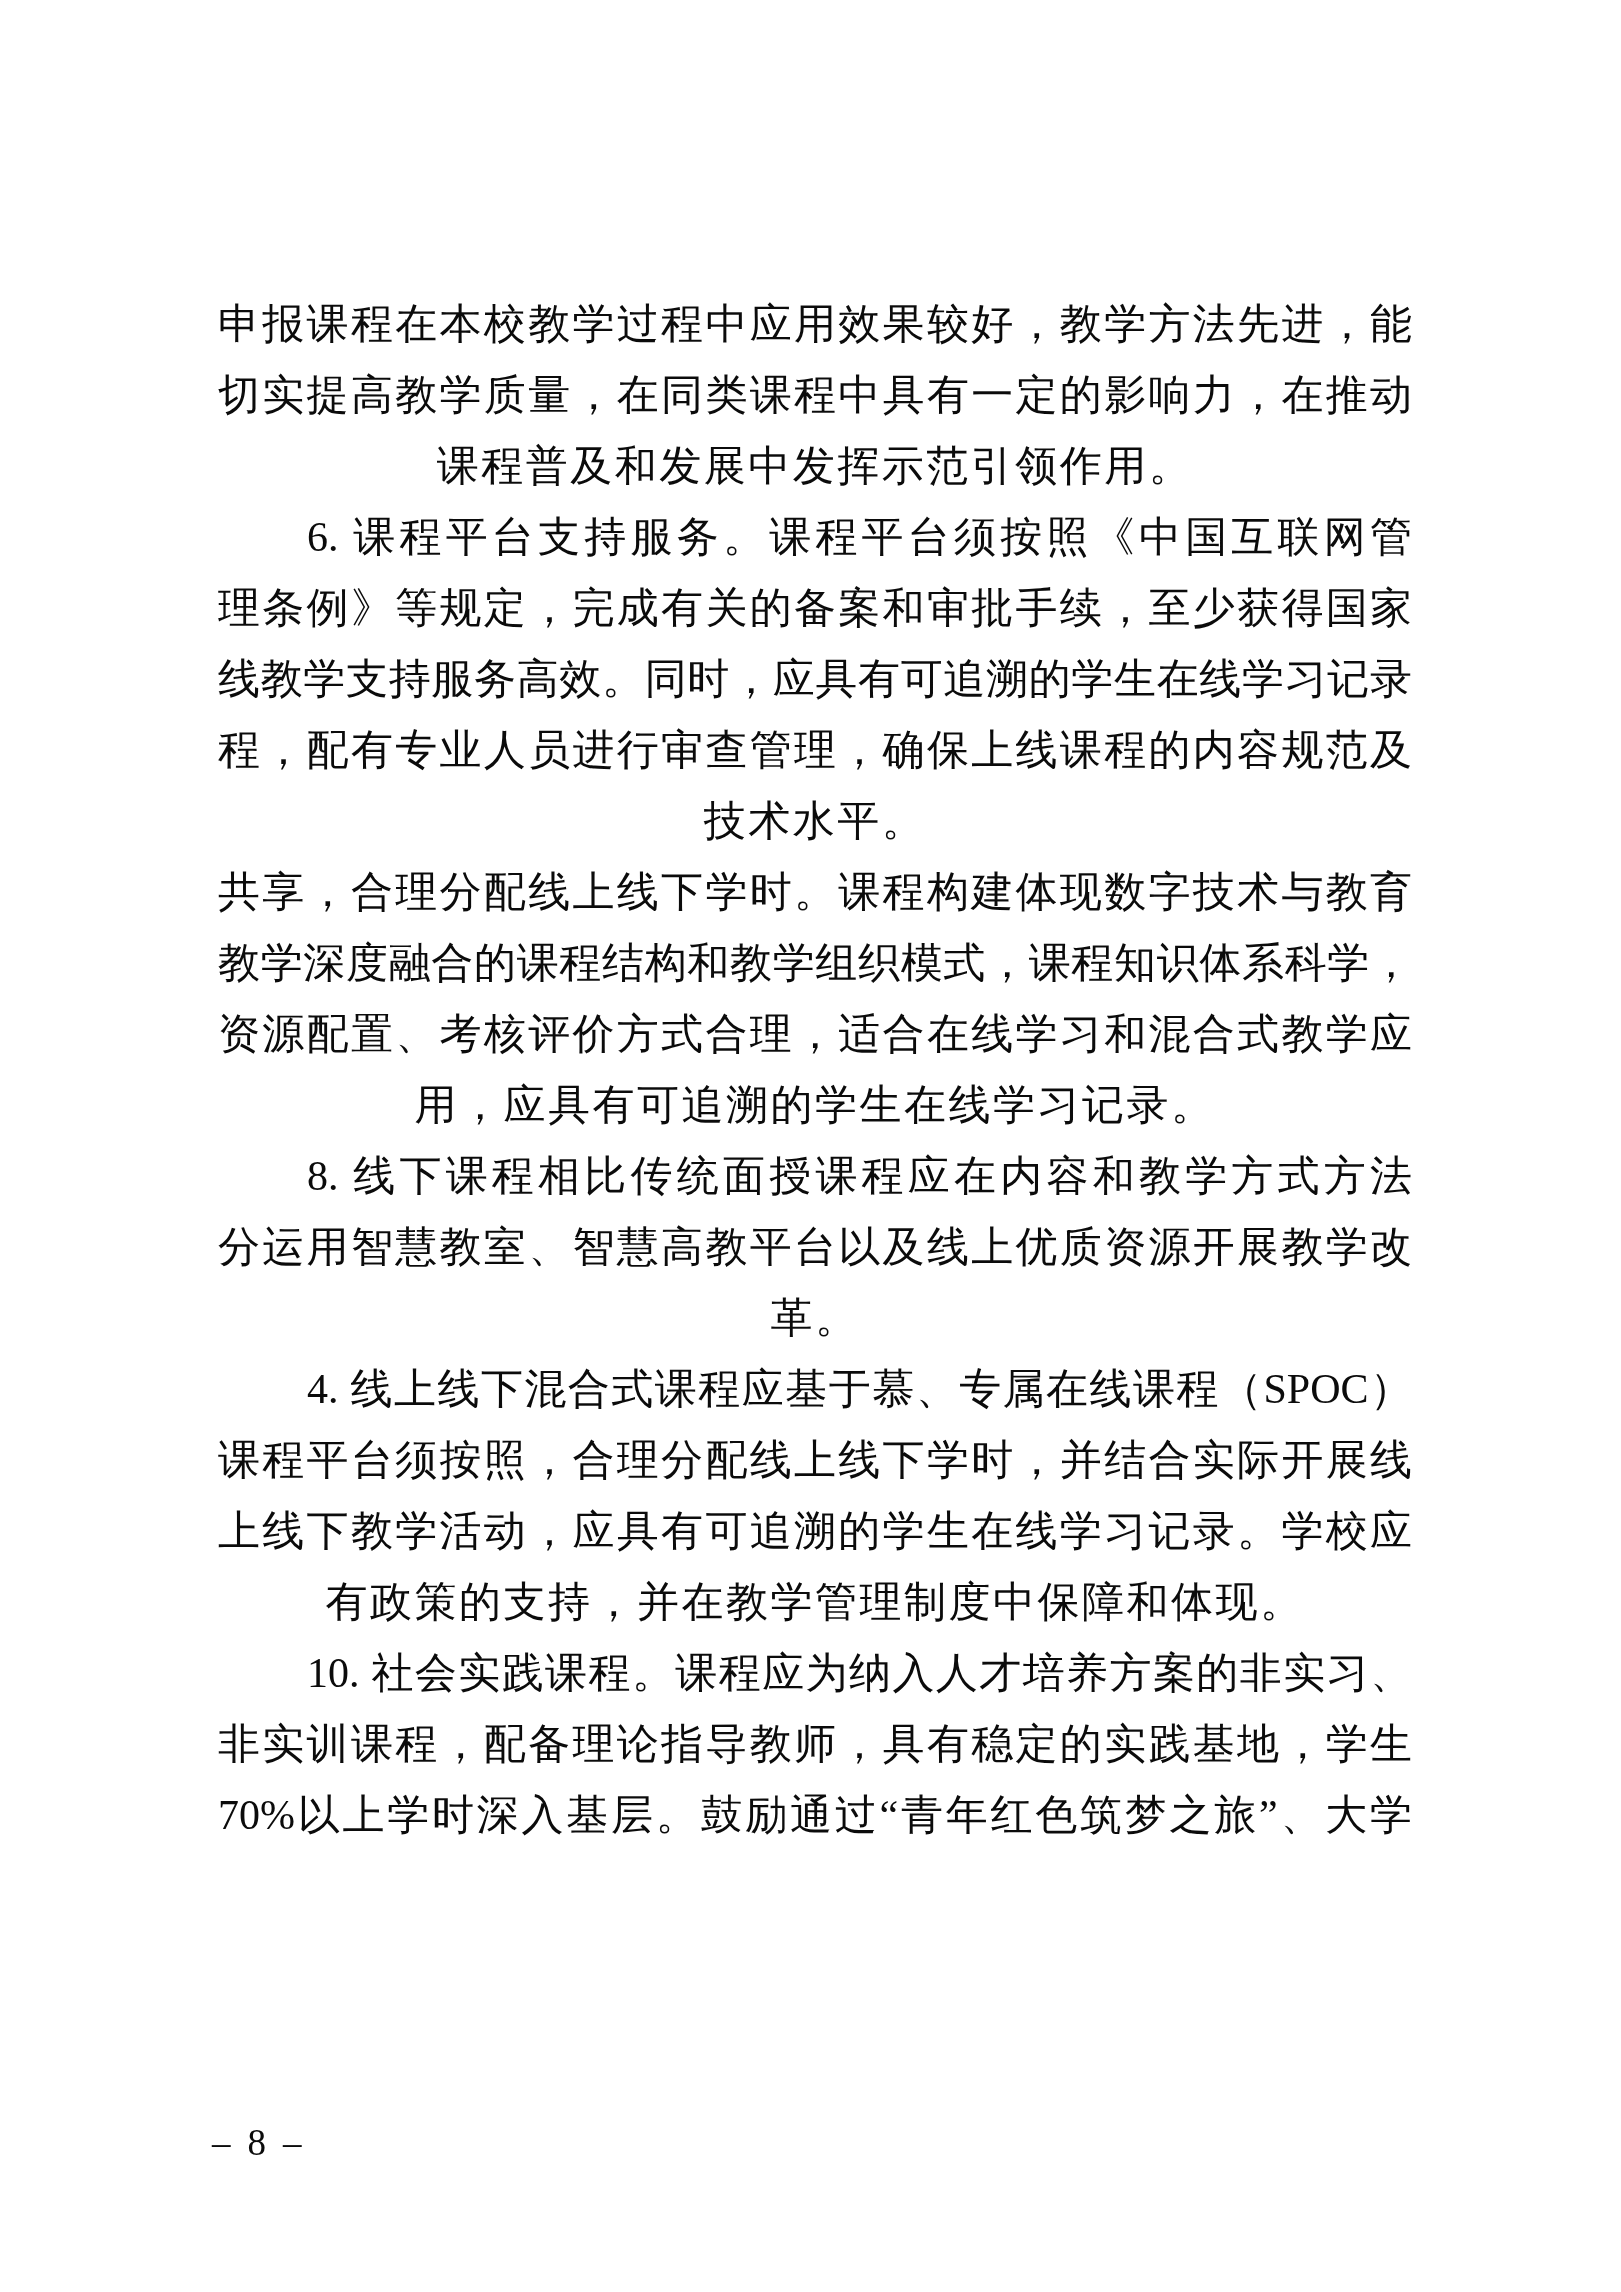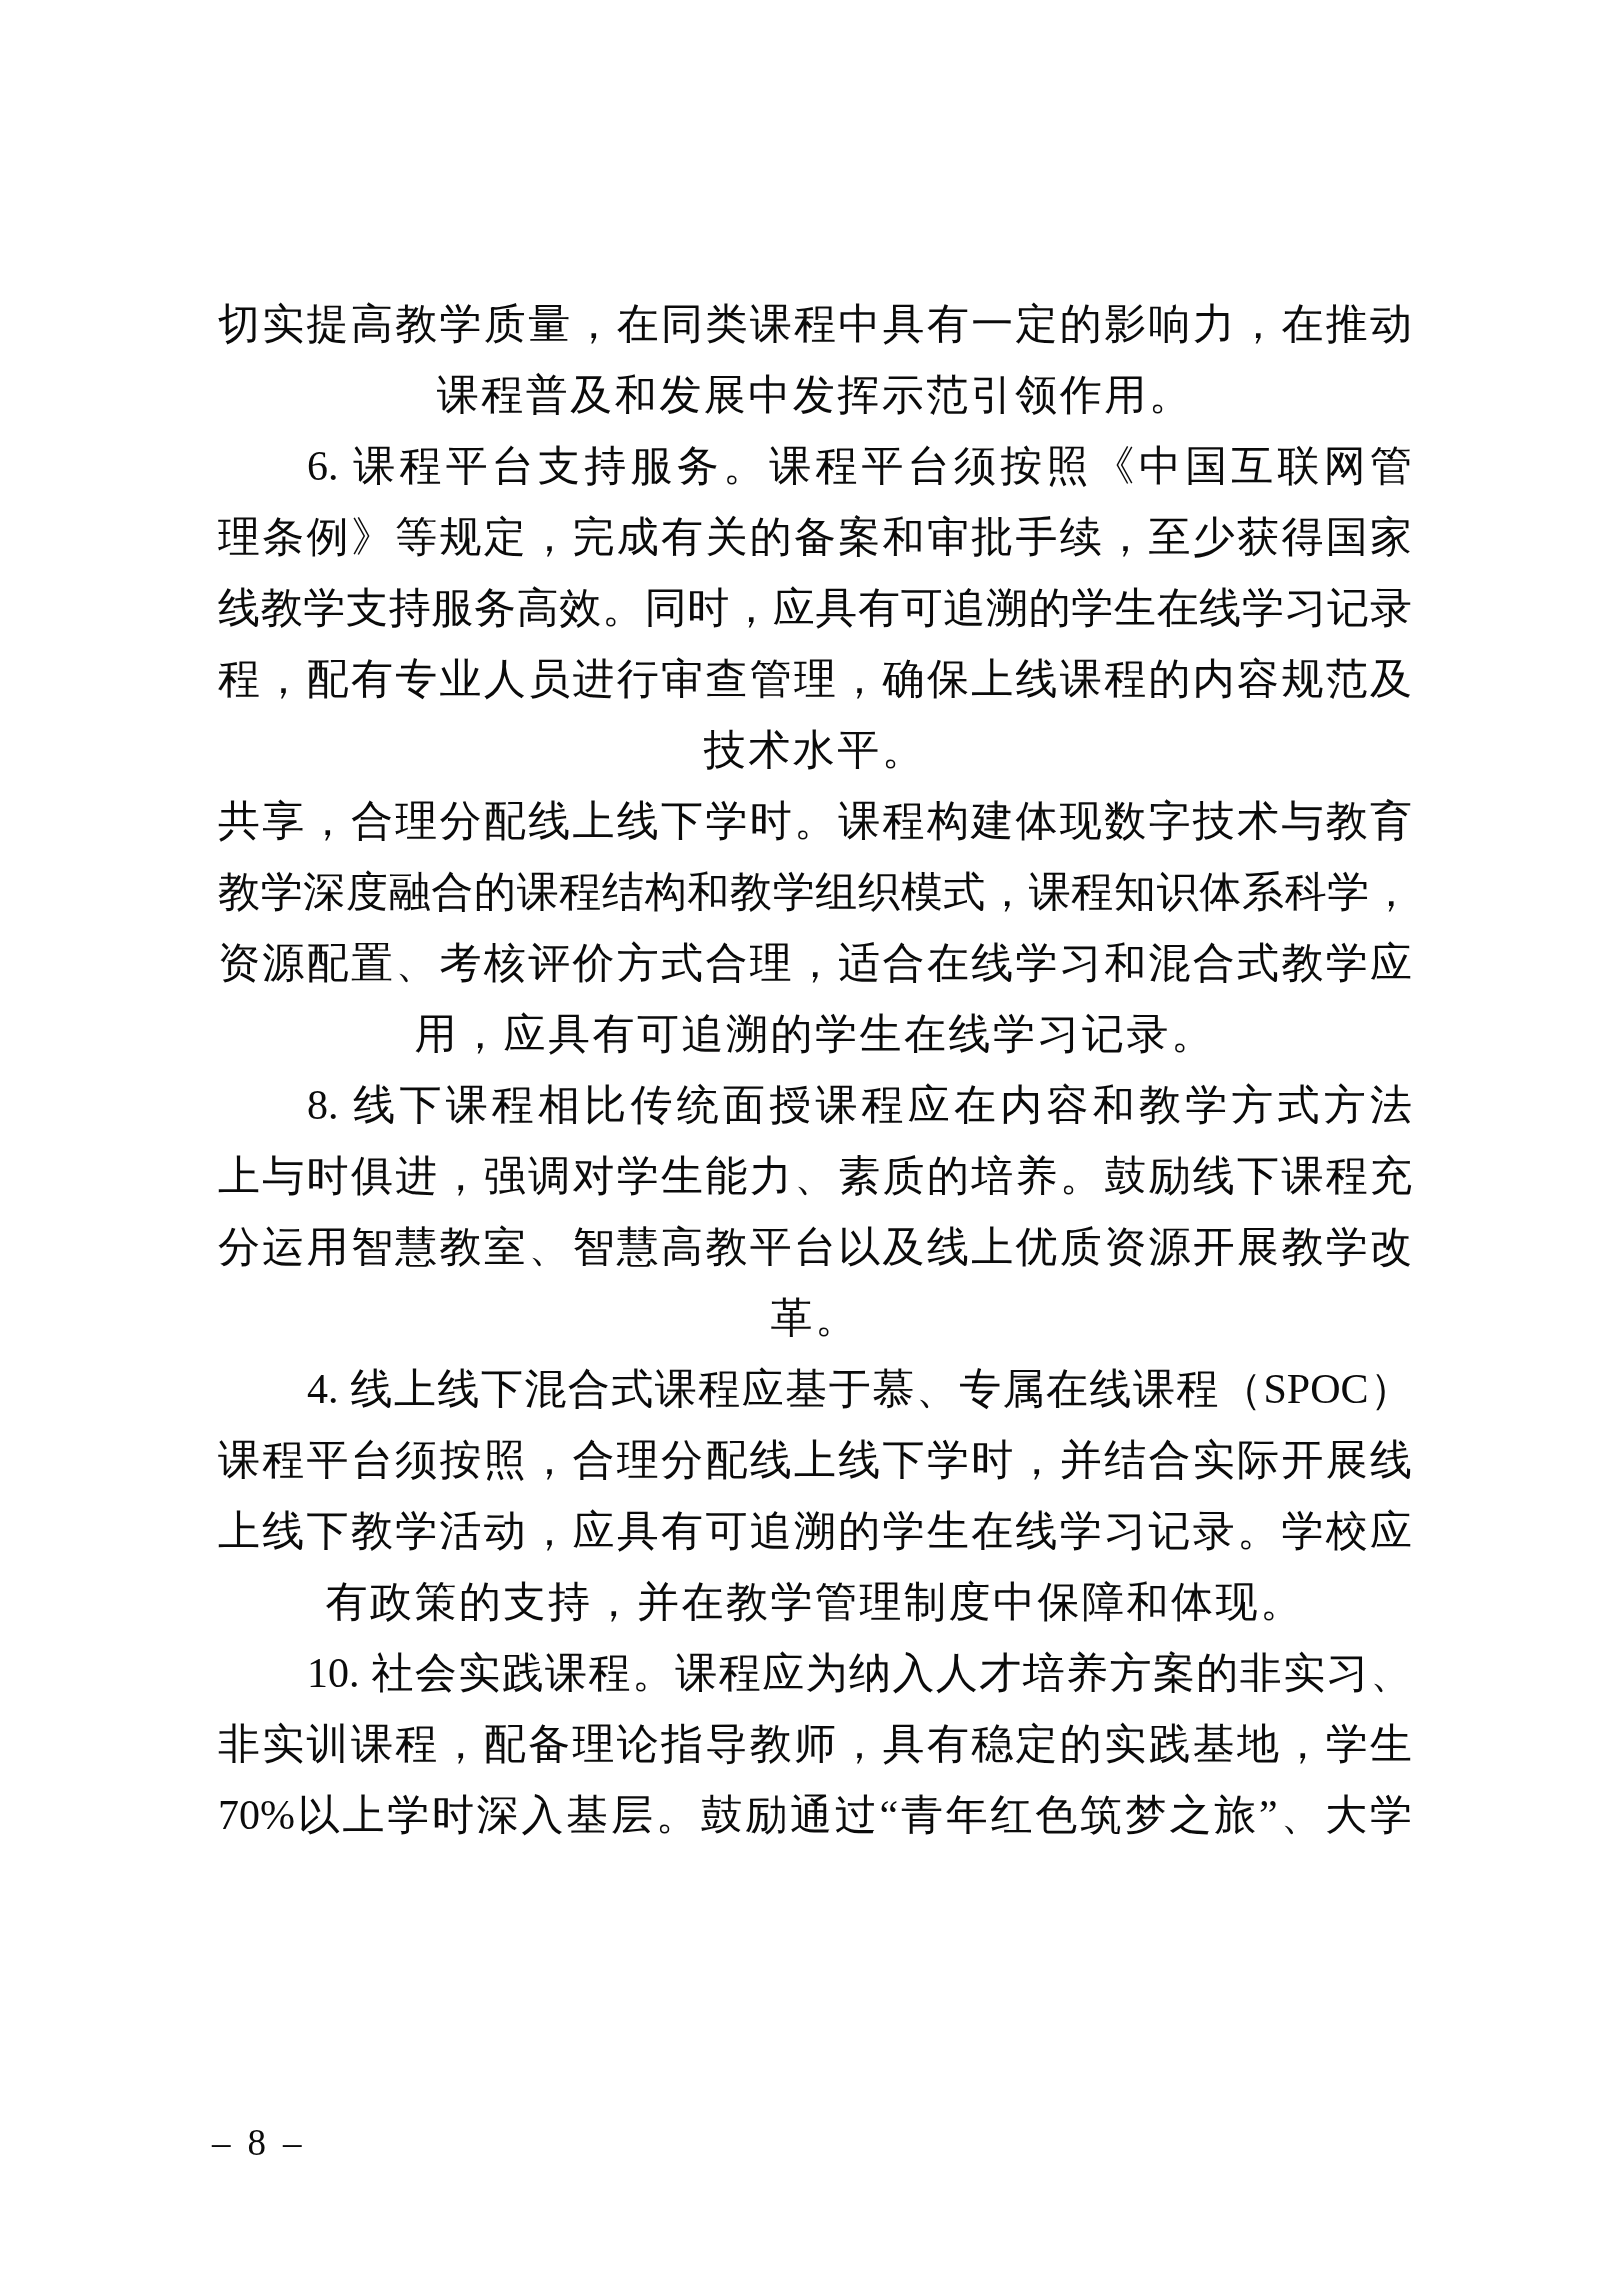--- a/index.html
+++ b/index.html
@@ -50,33 +50,33 @@
     font-size: 37px;
     letter-spacing: 3.9px;
     color: #0b0b0b;
   }
 </style>
 </head>
 <body>
 
 <div class="page">
   <div class="text-block">
+    <div class="line fill">申报课程在本校教学过程中应用效果较好，教学方法先进，能</div>
     <div class="line fill">切实提高教学质量，在同类课程中具有一定的影响力，在推动</div>
     <div class="line">课程普及和发展中发挥示范引领作用。</div>
     <div class="line fill indent">6. 课程平台支持服务。课程平台须按照《中国互联网管</div>
     <div class="line fill">理条例》等规定，完成有关的备案和审批手续，至少获得国家</div>
     <div class="line fill">线教学支持服务高效。同时，应具有可追溯的学生在线学习记录</div>
     <div class="line fill">程，配有专业人员进行审查管理，确保上线课程的内容规范及</div>
     <div class="line">技术水平。</div>
     <div class="line fill">共享，合理分配线上线下学时。课程构建体现数字技术与教育</div>
     <div class="line fill">教学深度融合的课程结构和教学组织模式，课程知识体系科学，</div>
     <div class="line fill">资源配置、考核评价方式合理，适合在线学习和混合式教学应</div>
     <div class="line">用，应具有可追溯的学生在线学习记录。</div>
     <div class="line fill indent">8. 线下课程相比传统面授课程应在内容和教学方式方法</div>
-    <div class="line fill">上与时俱进，强调对学生能力、素质的培养。鼓励线下课程充</div>
     <div class="line fill">分运用智慧教室、智慧高教平台以及线上优质资源开展教学改</div>
     <div class="line">革。</div>
     <div class="line fill indent">4. 线上线下混合式课程应基于慕、专属在线课程（SPOC）</div>
     <div class="line fill">课程平台须按照，合理分配线上线下学时，并结合实际开展线</div>
     <div class="line fill">上线下教学活动，应具有可追溯的学生在线学习记录。学校应</div>
     <div class="line">有政策的支持，并在教学管理制度中保障和体现。</div>
     <div class="line fill indent">10. 社会实践课程。课程应为纳入人才培养方案的非实习、</div>
     <div class="line fill">非实训课程，配备理论指导教师，具有稳定的实践基地，学生</div>
     <div class="line fill">70%以上学时深入基层。鼓励通过“青年红色筑梦之旅”、大学</div>
   </div>

